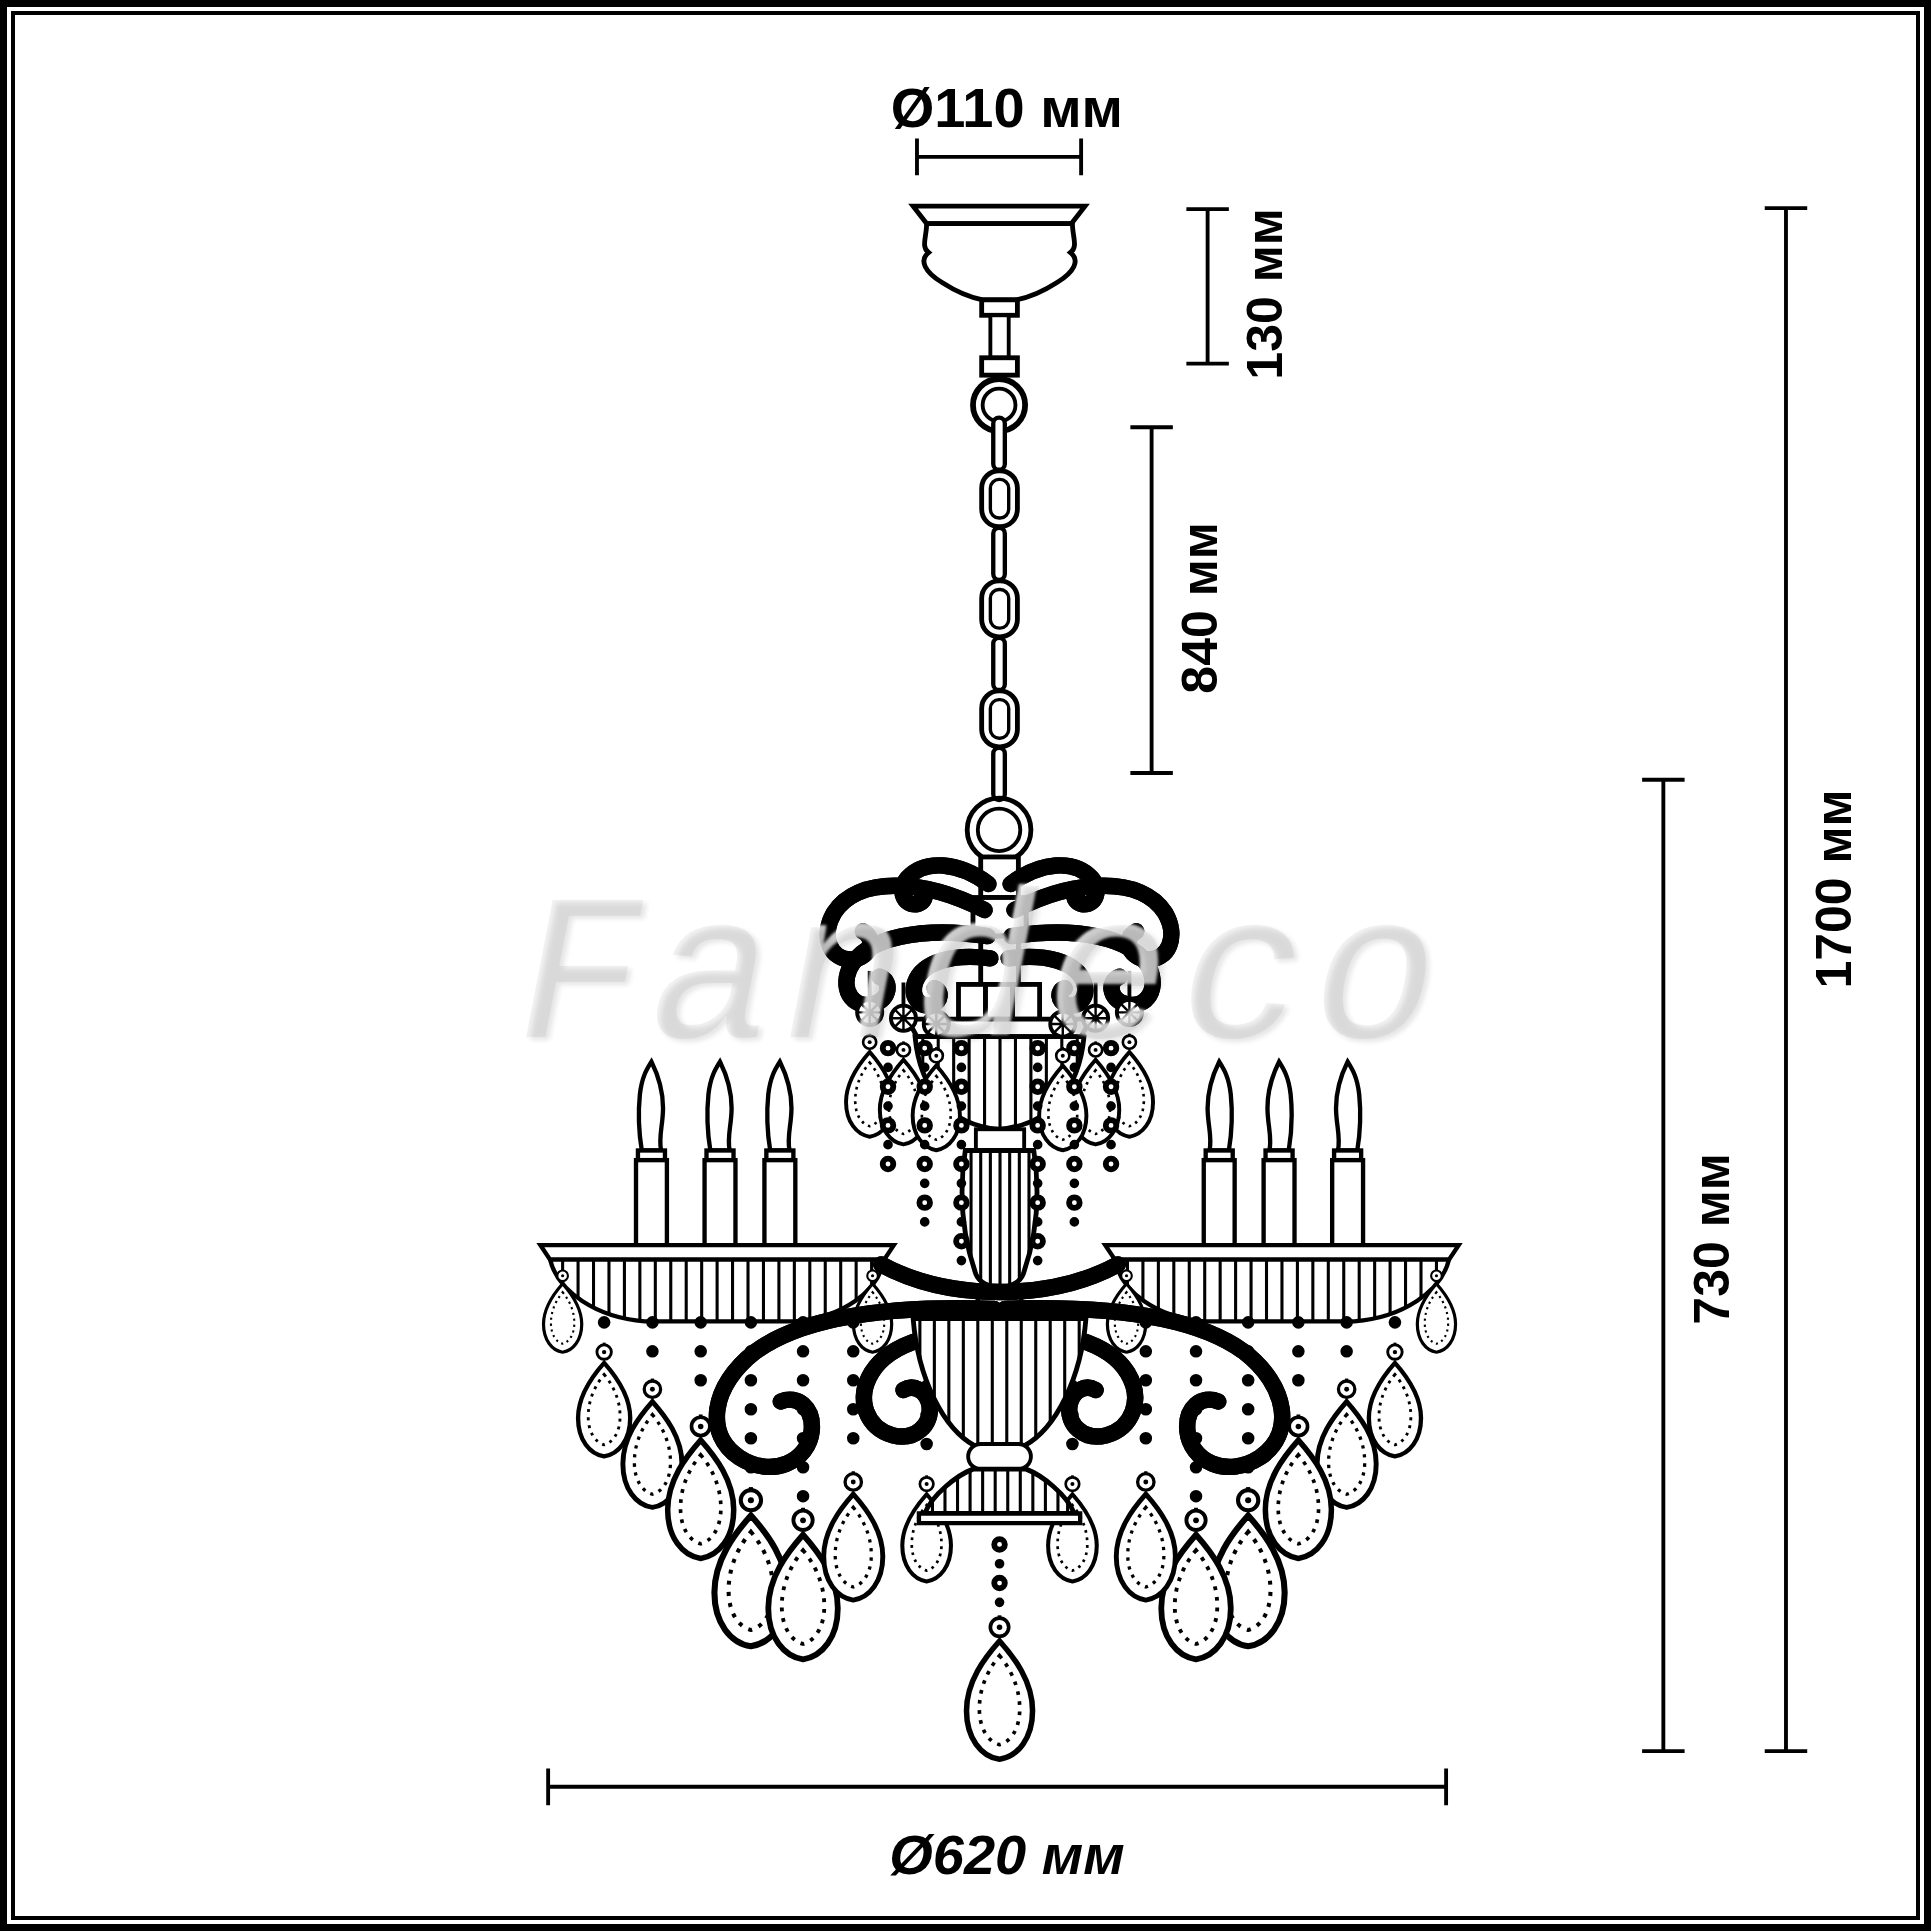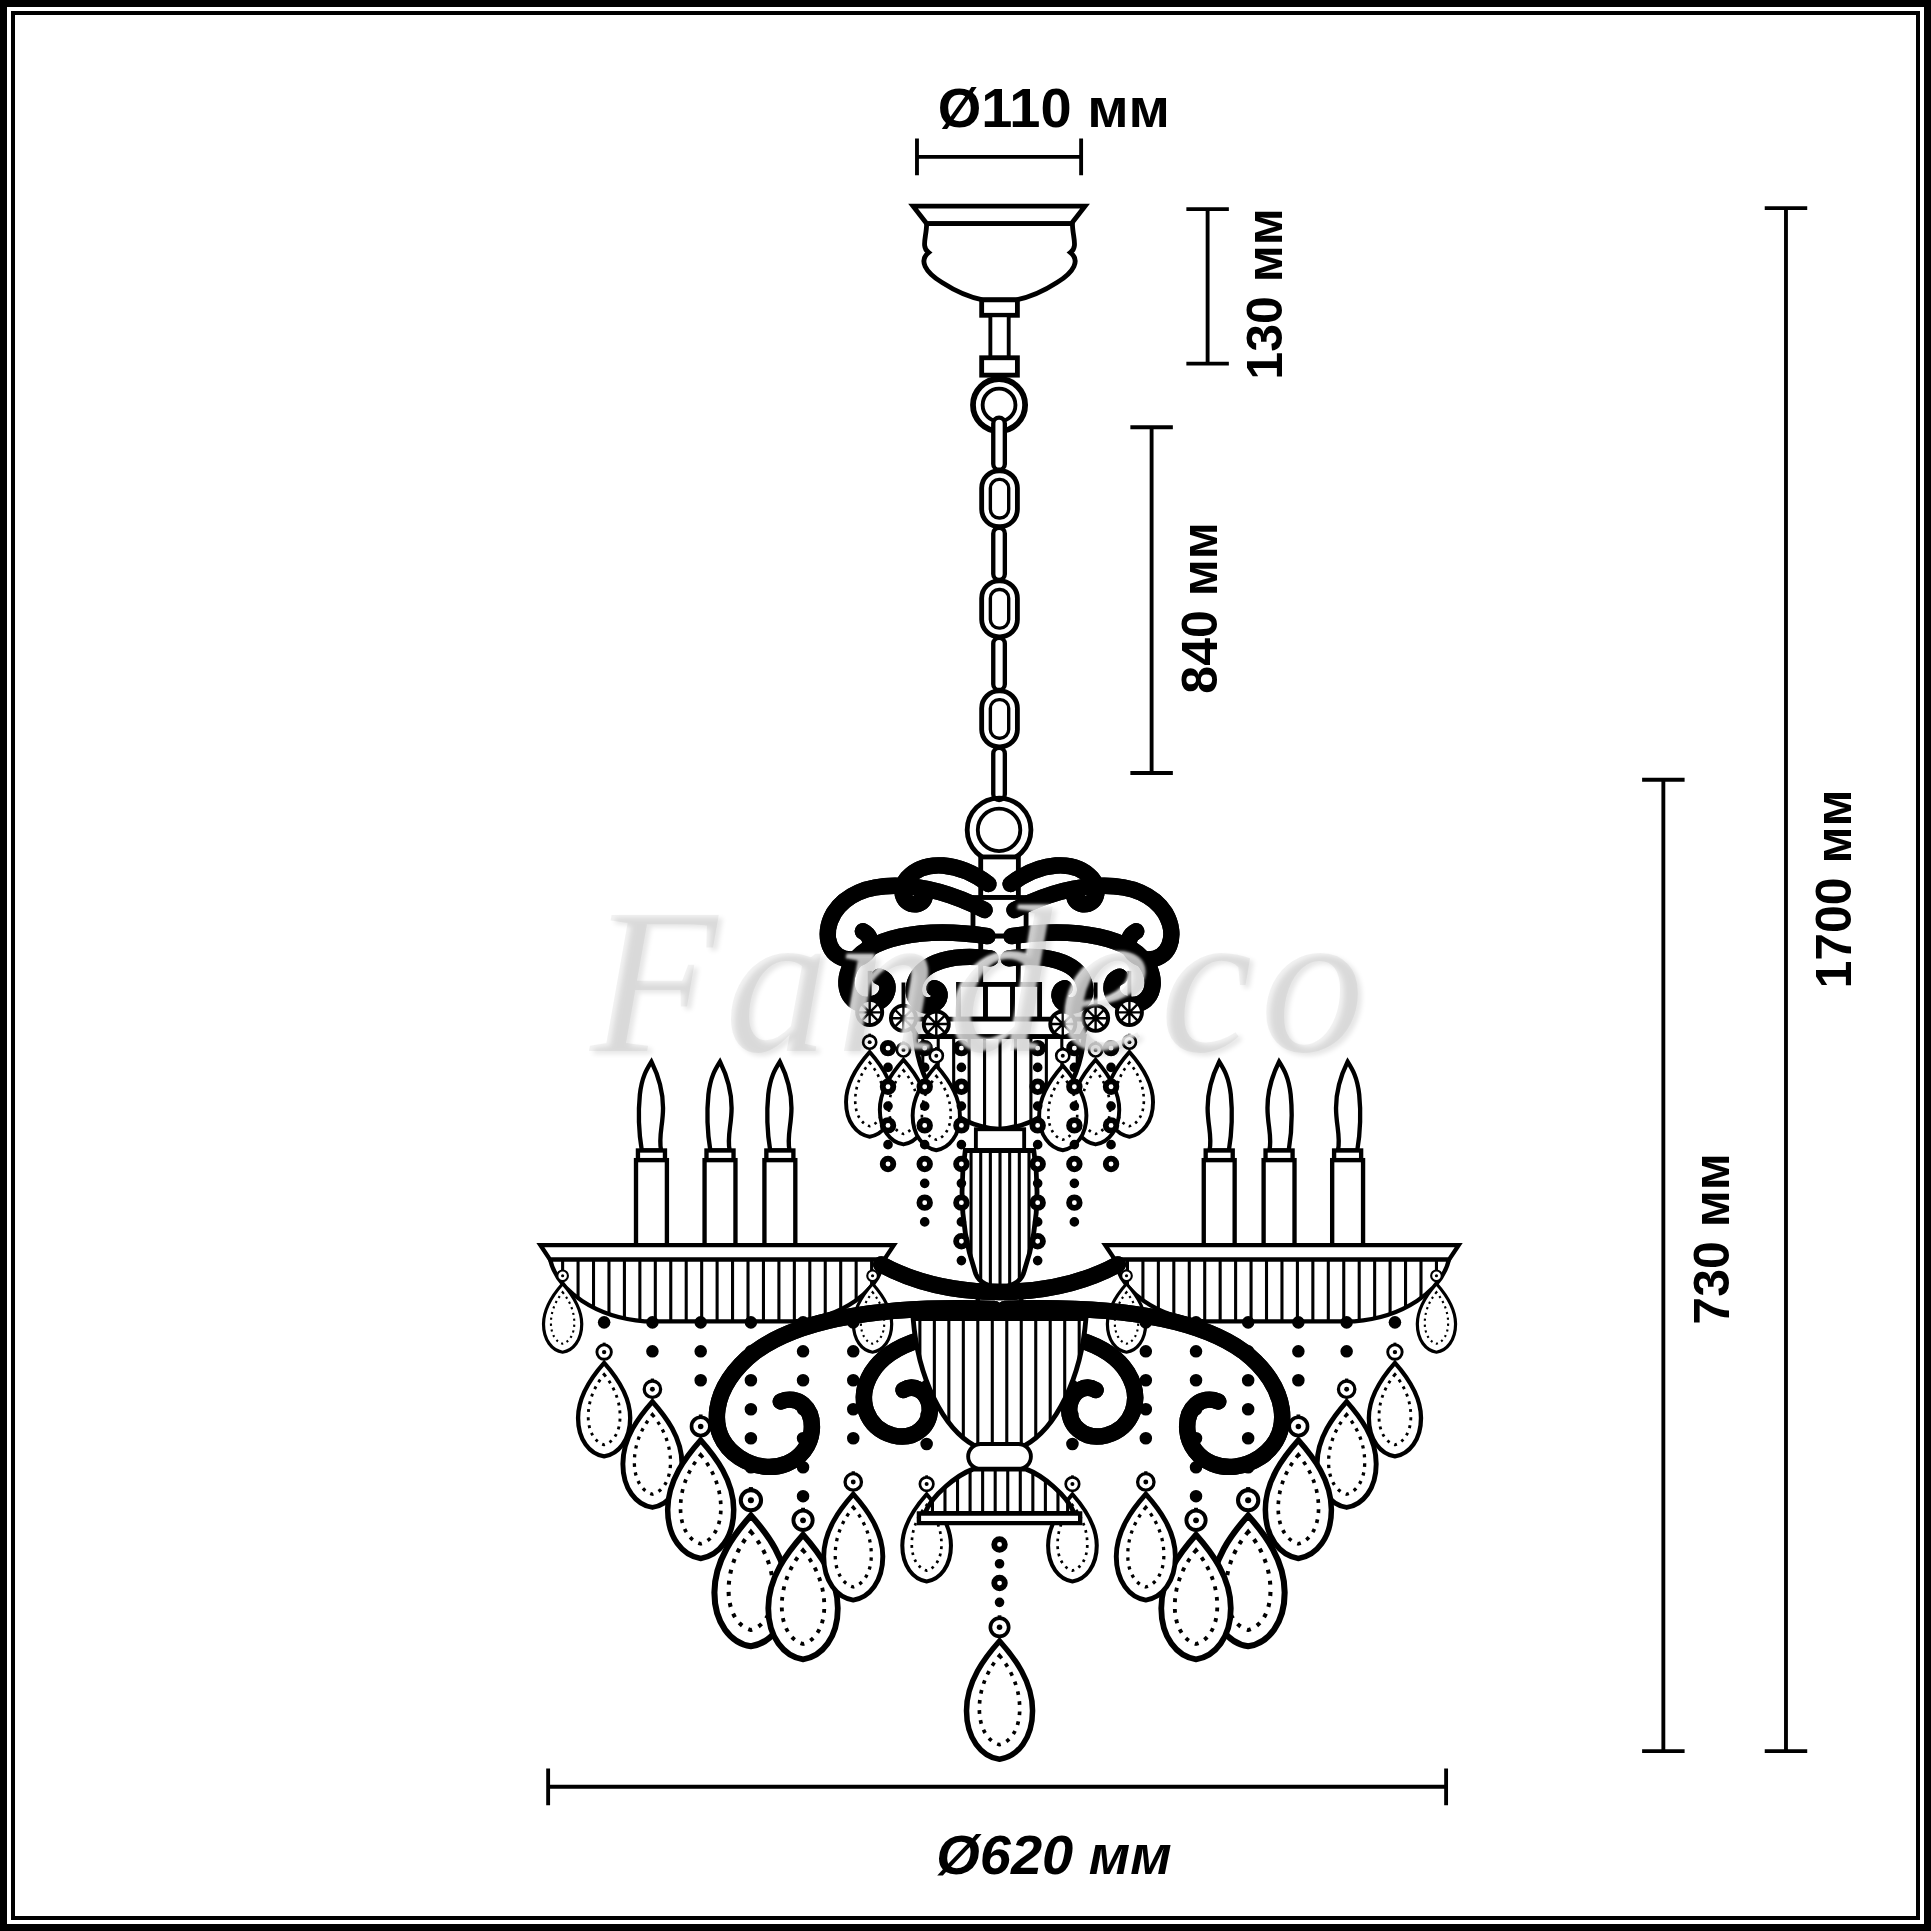--- a/index.html
+++ b/index.html
@@ -17,36 +17,36 @@
     width:100%;height:100%;
     box-sizing:border-box;
     border:4.8px solid #000;
     overflow:hidden;
   }
   svg{position:absolute;left:0;top:0;z-index:1;}
   .watermark{
     position:absolute;left:966px;top:966px;
     transform:translate(-50%,-50%);
     z-index:3;
-    font-family:Liberation Serif, serif;
+    font-family:Liberation Mono, monospace;
     font-style:italic;
     font-size:208px;
     letter-spacing:7.7px;
     color:rgba(0,0,0,0.05);
     text-shadow:3.9px 3.9px 5.8px rgba(0,0,0,0.10), -1.9px -1.9px 2.9px rgba(255,255,255,0.85);
     white-space:nowrap;
     pointer-events:none;
   }
   .dim-label{
     position:absolute;z-index:4;
     color:#000;
     font-weight:600;
     white-space:nowrap;
   }
-  .dim-h{font-size:56px;transform:translate(-50%,-50%);margin-left:47px;}
+  .dim-h{font-size:56px;transform:translate(-50%,-50%);}
   .dim-v{font-size:50px;transform:translate(-50%,-50%) rotate(-90deg);}
   .stroke{fill:none;stroke:#000;}
   .wfill{fill:#fff;stroke:#000;}
   .t{fill:none;stroke:#000;stroke-width:17;stroke-linecap:round;}
   .tw{fill:none;stroke:#fff;stroke-width:8;stroke-linecap:round;}
   .beadsL{stroke:#000;stroke-width:17;stroke-dasharray:0 40;stroke-linecap:round;fill:none;}
   .beadsS{stroke:#000;stroke-width:10;stroke-dasharray:0 40;stroke-linecap:round;fill:none;}
   .beadsW{stroke:#fff;stroke-width:5;stroke-dasharray:0 40;stroke-linecap:round;fill:none;}
   .beadsC{stroke:#000;stroke-width:13;stroke-dasharray:0 30;stroke-linecap:round;fill:none;}
   .rib{stroke:#000;stroke-width:3.2;fill:none;}

